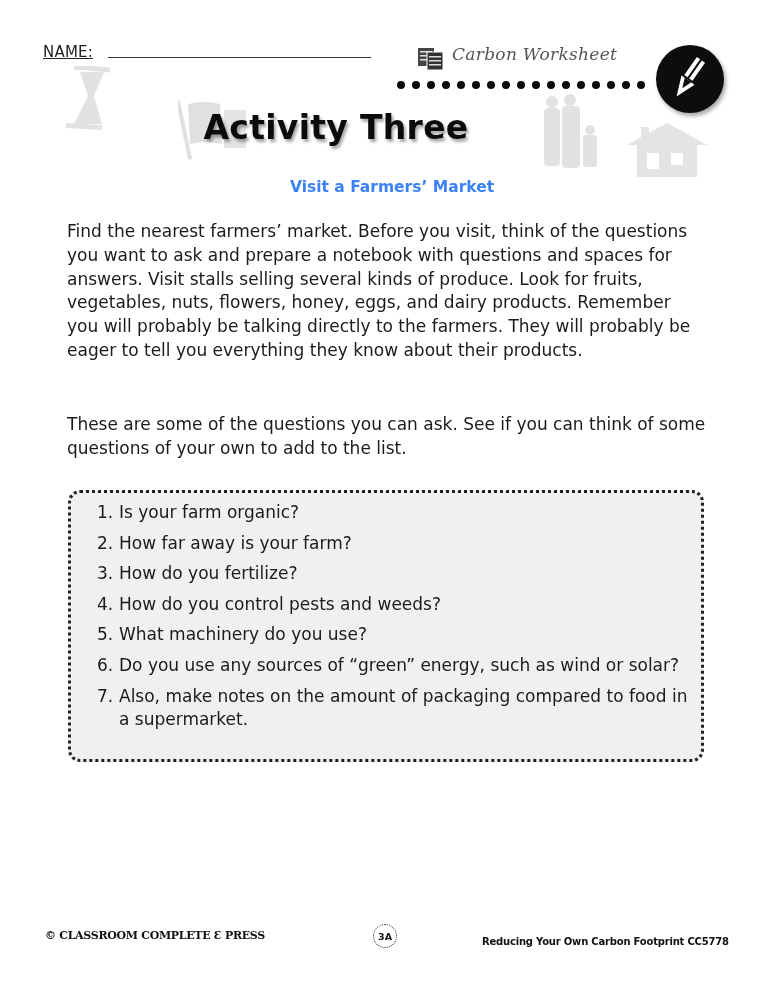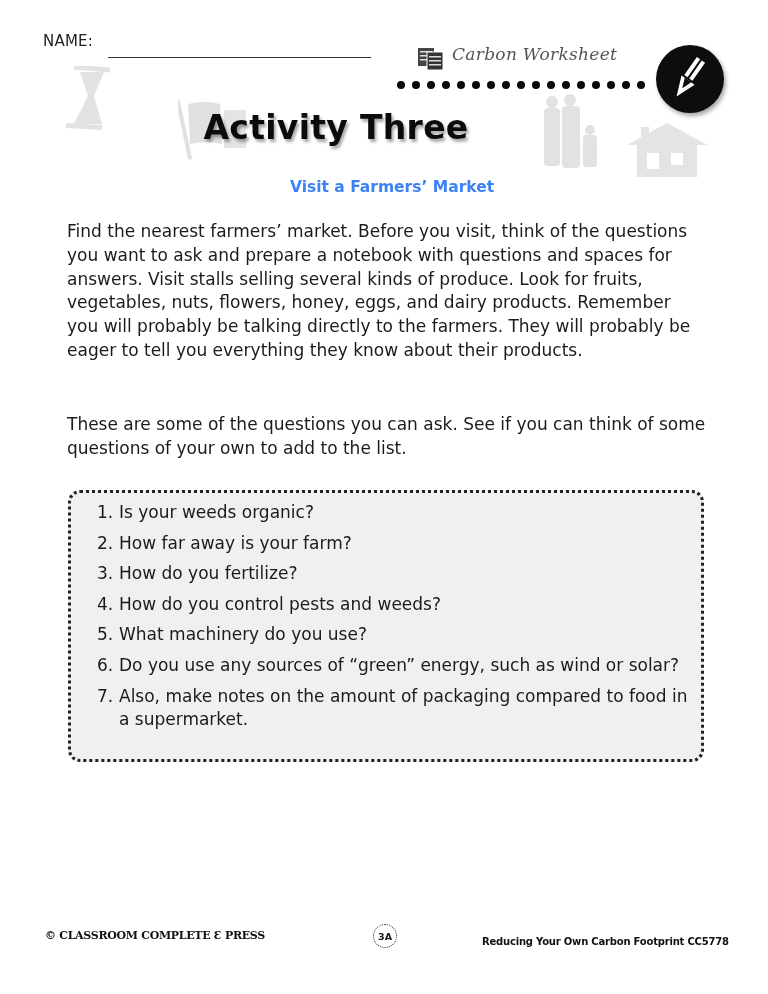--- a/index.html
+++ b/index.html
@@ -3,21 +3,21 @@
   <meta charset="utf-8">
   <style>
     html, body { margin: 0; padding: 0; background: #fff; }
     body {
       width: 768px; height: 994px; position: relative; overflow: hidden;
       font-family: "DejaVu Sans", sans-serif; color: #1a1a1a;
     }
     .abs { position: absolute; }
 
     
-    .name-label { left: 43px; top: 32px; font-size: 15px; color: #222; letter-spacing: 0.2px; }
+    .name-label { left: 43px; top: 43px; font-size: 15px; color: #222; letter-spacing: 0.2px; text-decoration: underline; }
     .name-line { left: 108px; top: 57px; width: 263px; height: 0; border-top: 1.5px solid #333; }
 
     .ws-icon { left: 418px; top: 48px; width: 26px; height: 22px; }
     .ws-label { left: 452px; top: 44px; font-family: "DejaVu Serif", serif; font-size: 17px; font-style: italic; color: #555; letter-spacing: 0.3px; }
     .dots { left: 396px; top: 80px; width: 256px; height: 10px; }
     .pencil-badge { left: 656px; top: 45px; width: 68px; height: 68px; border-radius: 50%; background: #0d0d0d; box-shadow: 2px 3px 4px rgba(0,0,0,0.35); }
 
     .deco { opacity: 1; }
 
     .title { left: 0; width: 672px; top: 108px; text-align: center; font-family: "DejaVu Sans", sans-serif; font-weight: bold; font-size: 33px; color: #0b0b0b; text-shadow: 2px 3px 3px rgba(0,0,0,0.35); letter-spacing: 0.3px; }
@@ -124,21 +124,21 @@
 <div class="abs title">Activity Three</div>
 <div class="abs subtitle">Visit a Farmers’ Market</div>
 
 <div class="abs para para1">Find the nearest farmers’ market. Before you visit, think of the questions you want to ask and prepare a notebook with questions and spaces for answers. Visit stalls selling several kinds of produce. Look for fruits, vegetables, nuts, flowers, honey, eggs, and dairy products. Remember you will probably be talking directly to the farmers. They will probably be eager to tell you everything they know about their products.</div>
 <div class="abs para para2">These are some of the questions you can ask. See if you can think of some questions of your own to add to the list.</div>
 
 <div class="abs qbox">
   <ol class="qlist">
     <li class="qitem">
       <span class="qnum">1.</span>
-      <span class="qtext">Is your weeds organic?</span>
+      <span class="qtext">Is your farm organic?</span>
     </li>
     <li class="qitem">
       <span class="qnum">2.</span>
       <span class="qtext">How far away is your farm?</span>
     </li>
     <li class="qitem">
       <span class="qnum">3.</span>
       <span class="qtext">How do you fertilize?</span>
     </li>
     <li class="qitem">

